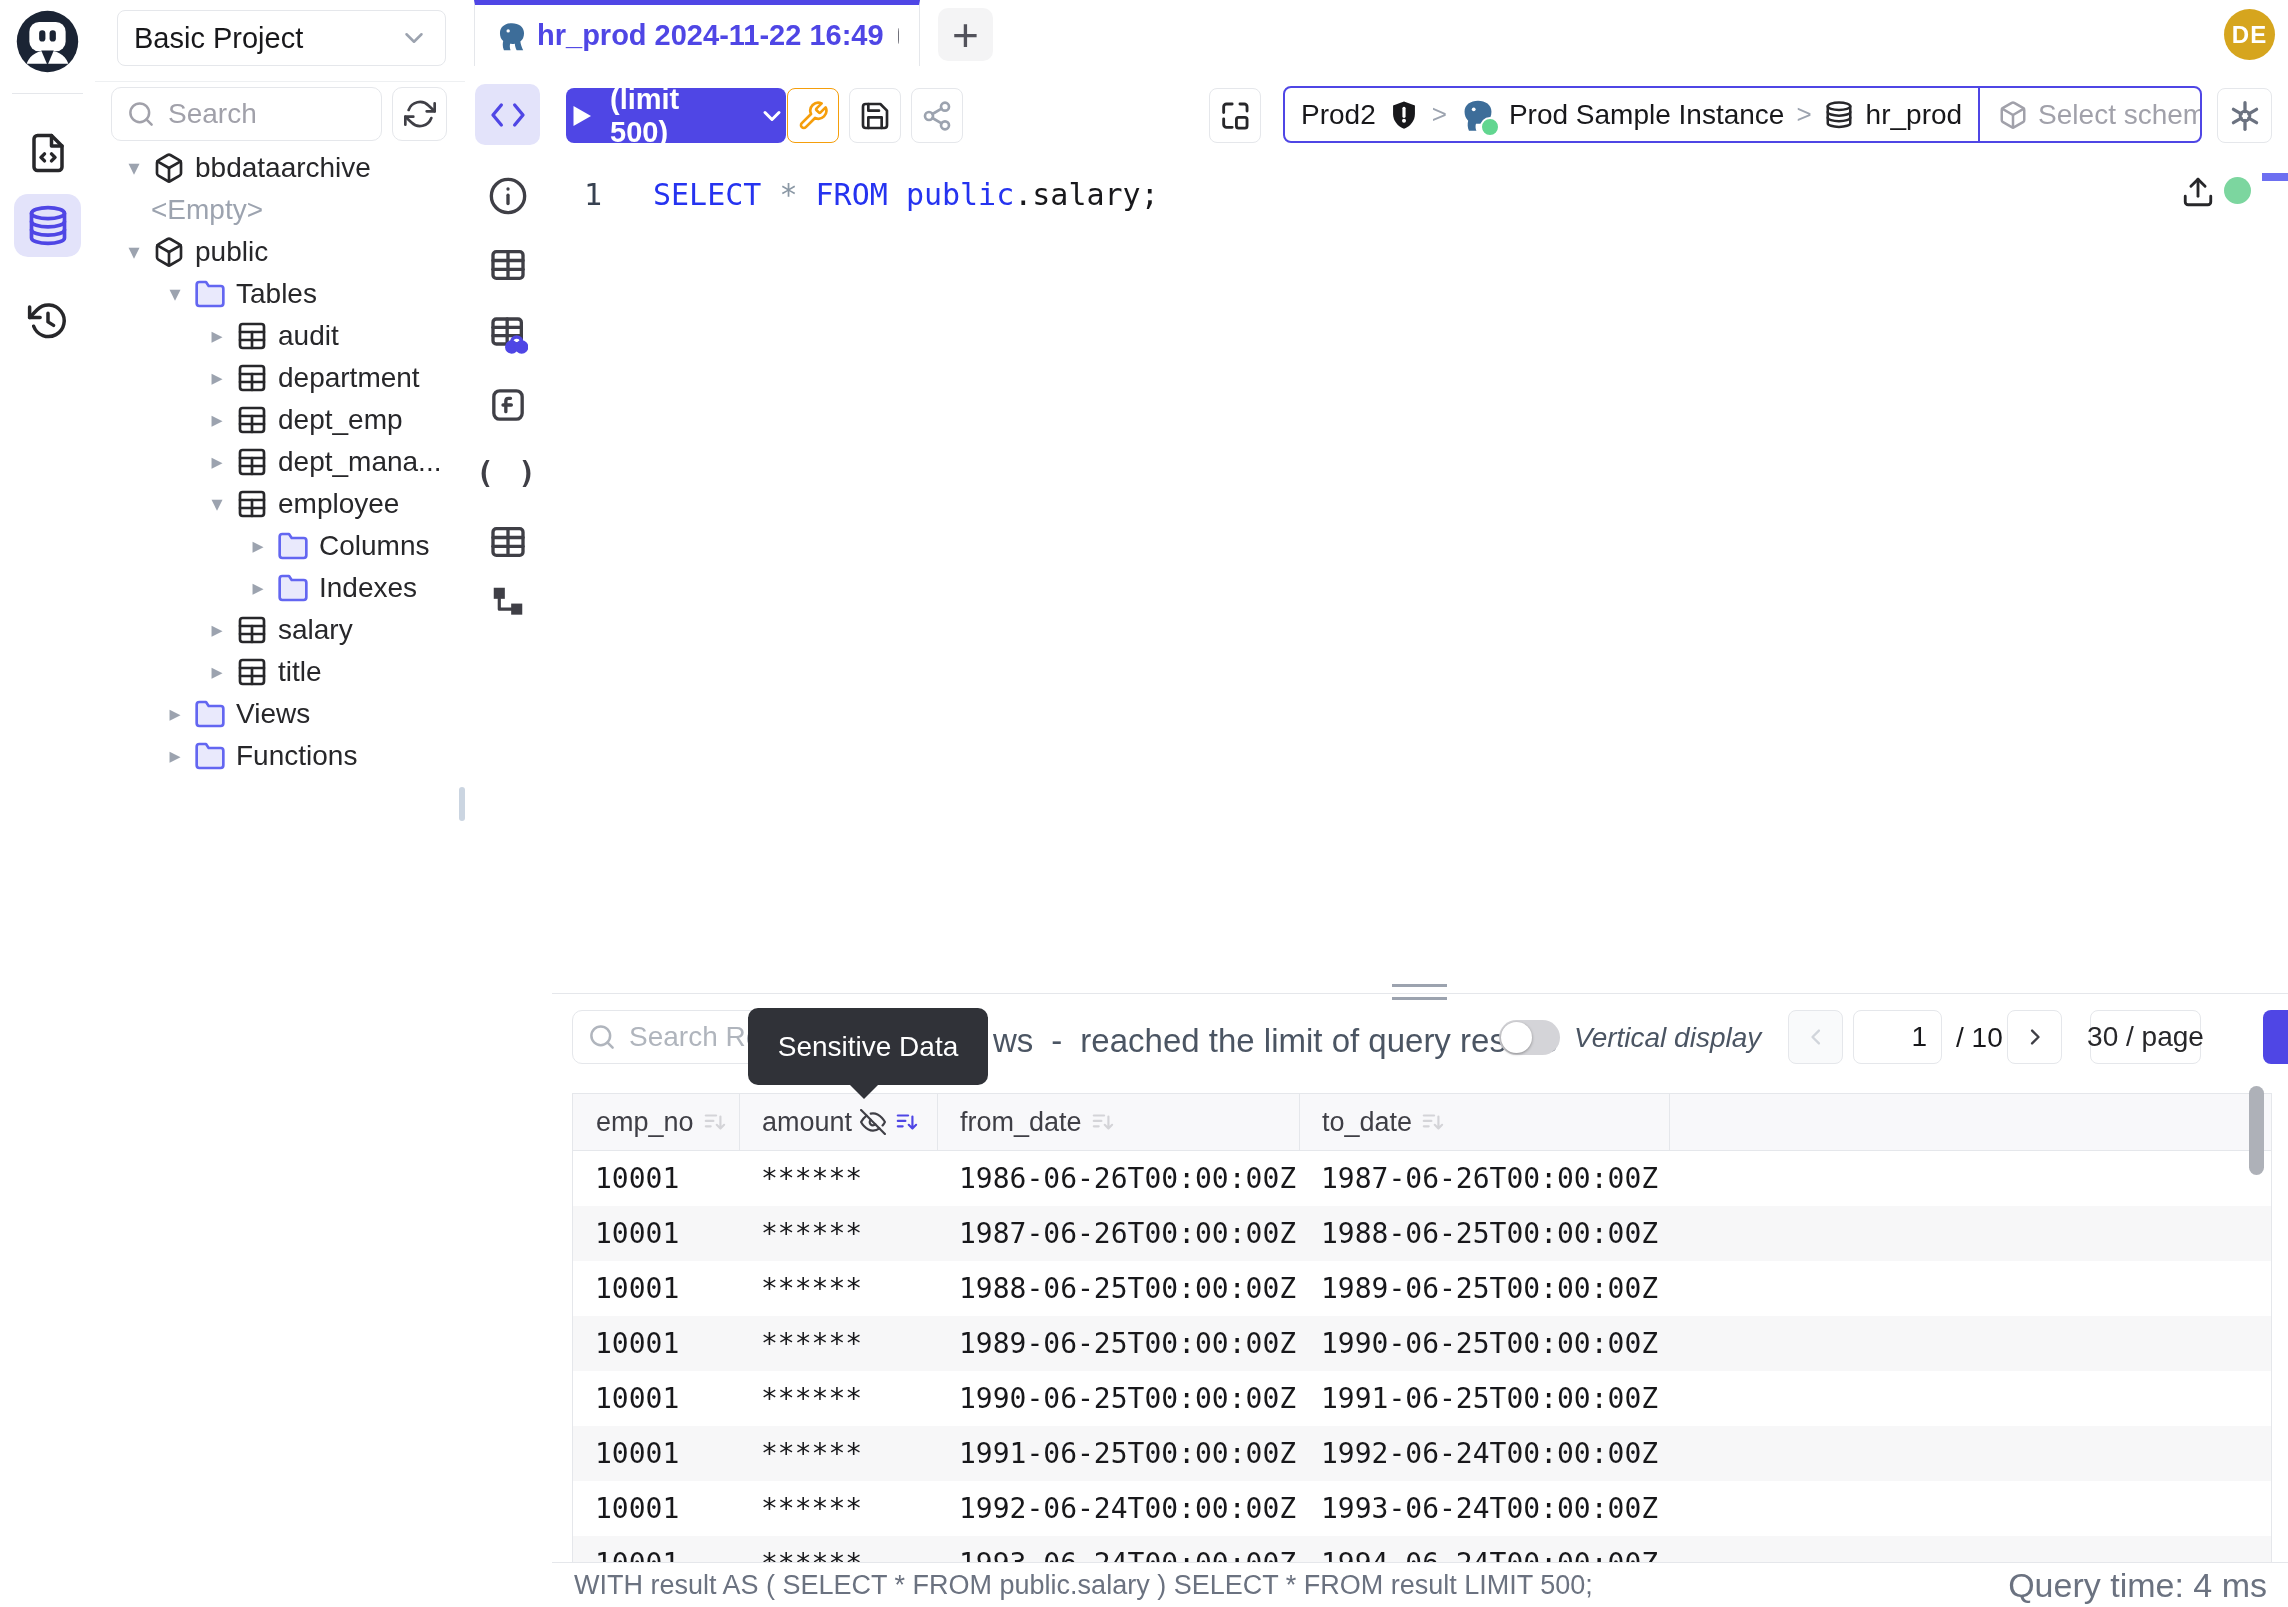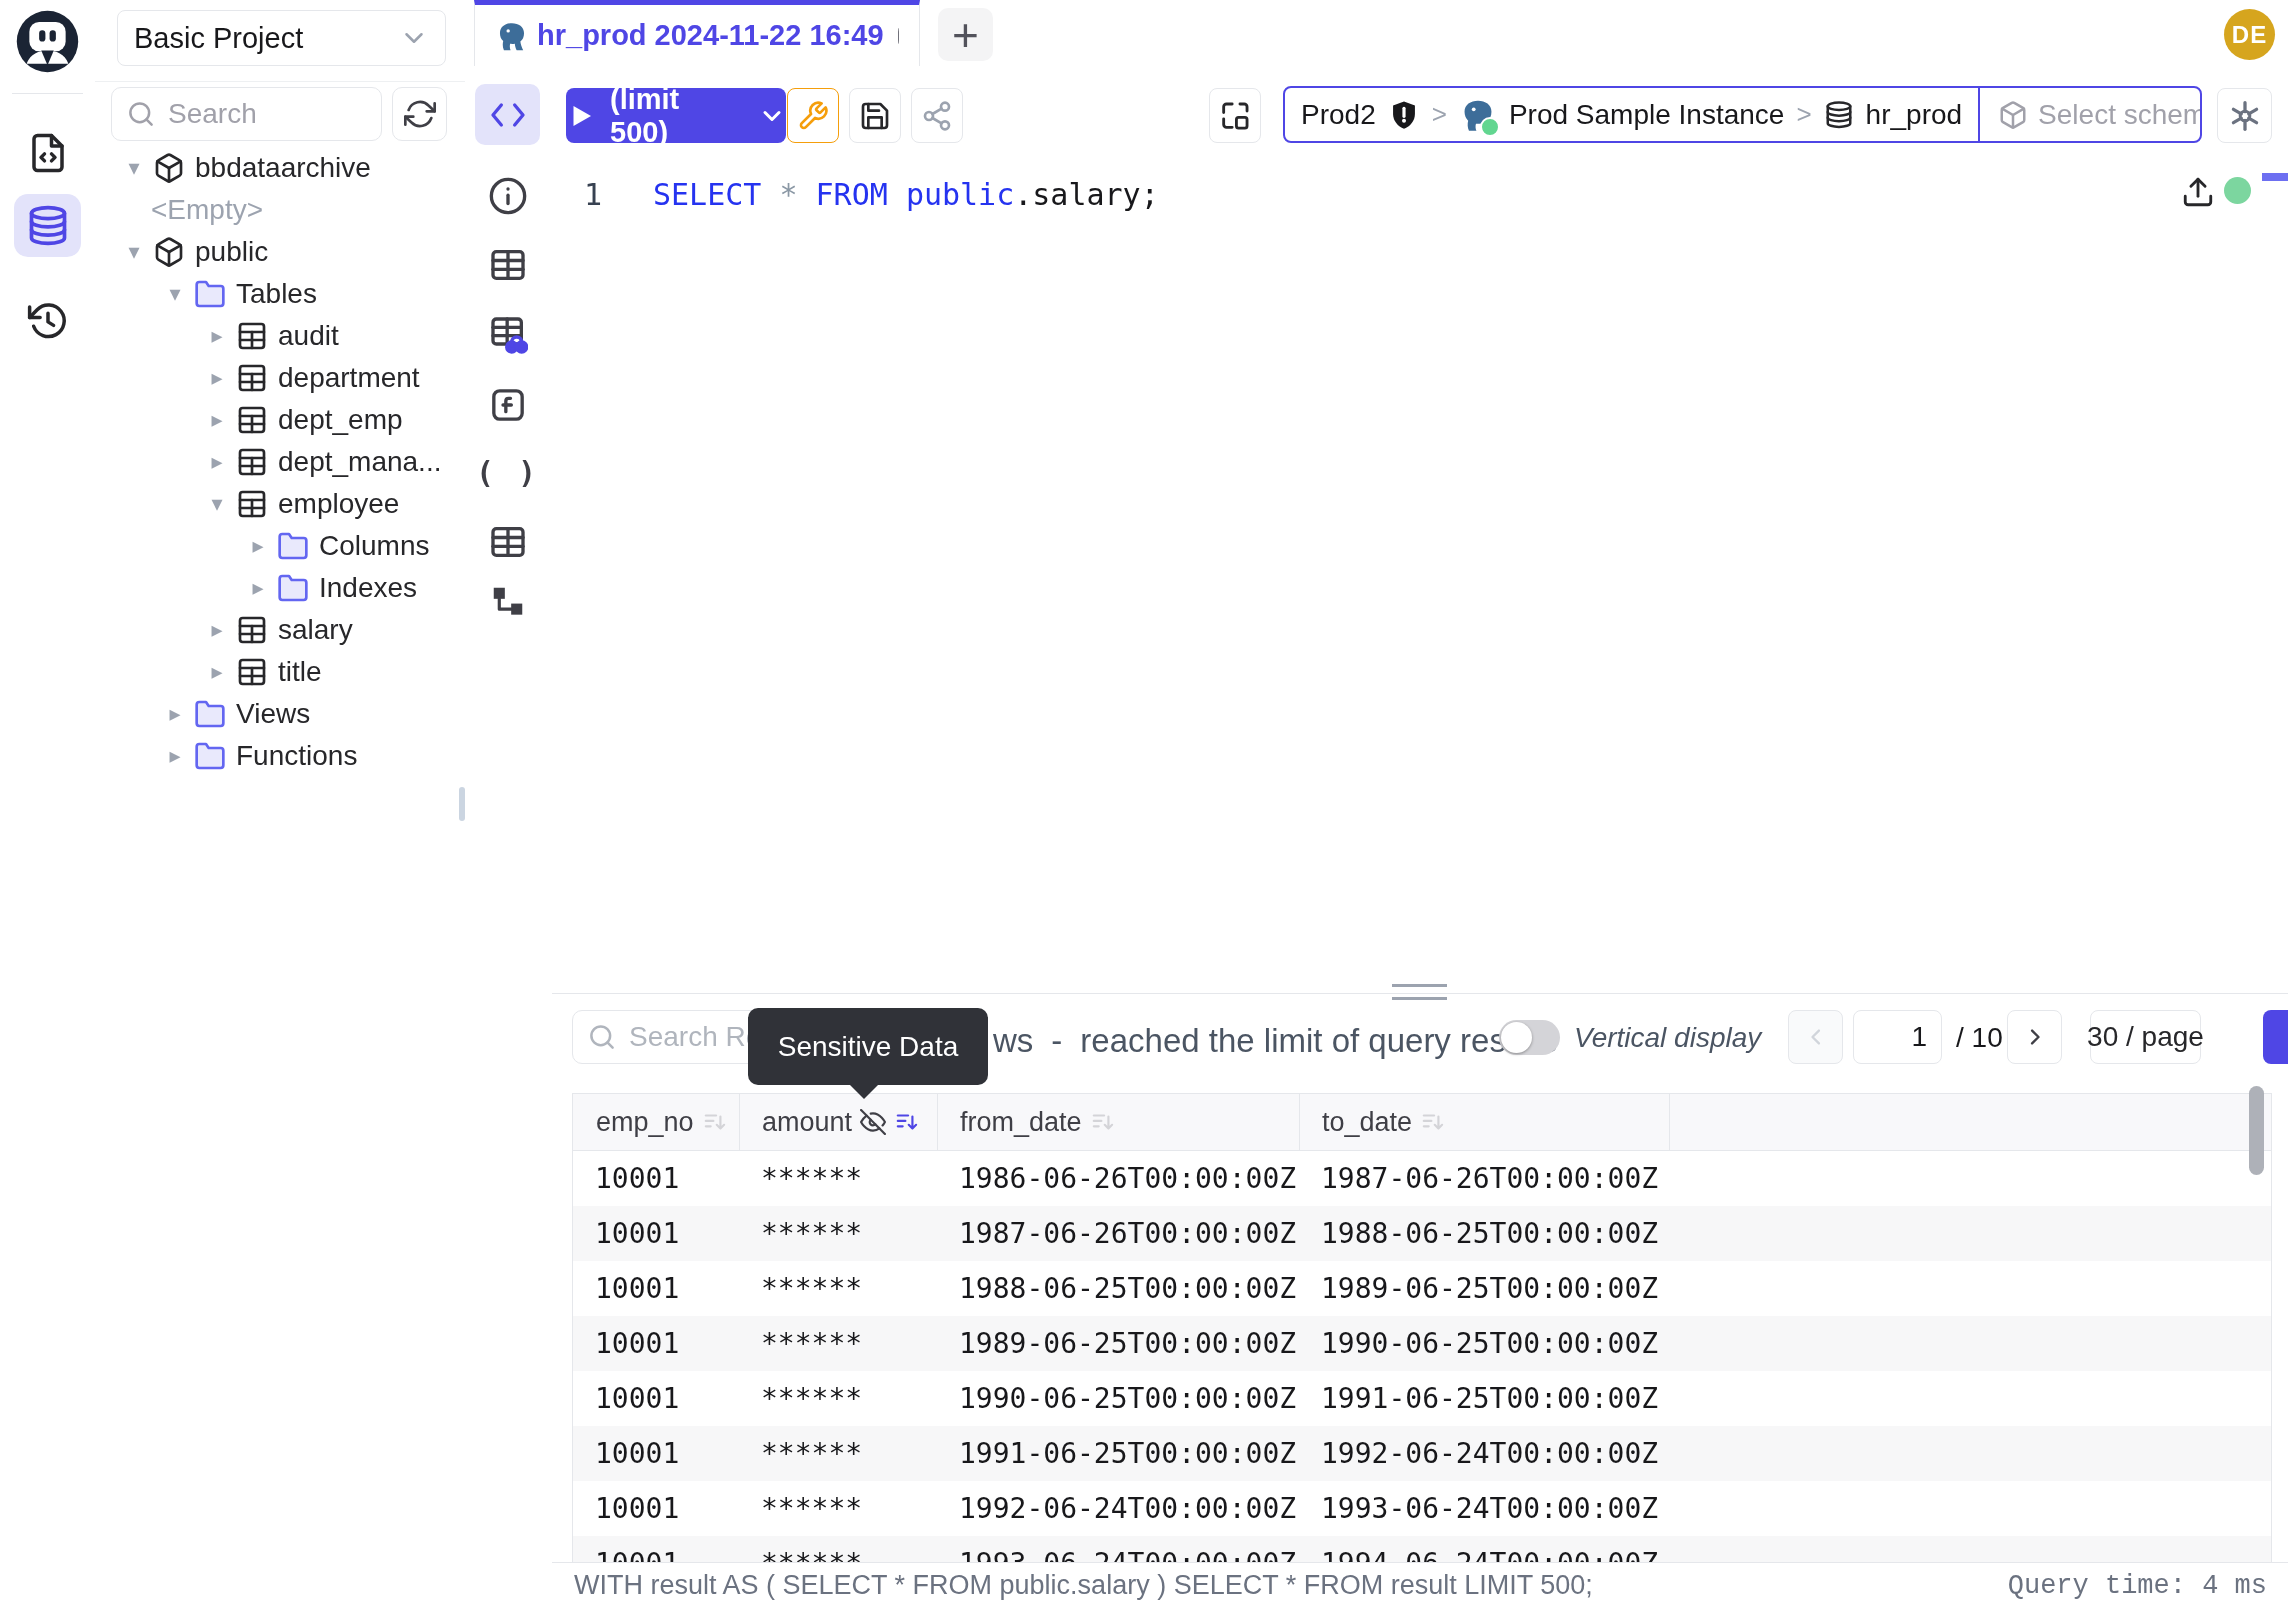--- a/index.html
+++ b/index.html
@@ -116,21 +116,21 @@
 
   
   .tooltip{left:748px;top:1008px;width:240px;height:77px;background:#303238;border-radius:10px;z-index:50;
       color:#fff;font-size:28px;display:flex;align-items:center;justify-content:center;white-space:nowrap;}
   .tooltip:after{content:"";position:absolute;left:101px;bottom:-14px;border:15px solid transparent;border-top-color:#303238;border-bottom:none;}
 
   
   #statusbar{left:552px;top:1562px;width:1737px;height:46px;border-top:1px solid #e5e7eb;background:#fff;
       display:flex;align-items:center;justify-content:space-between;padding:0 22px;box-sizing:border-box;}
   #statusbar .sql{font-size:27px;color:#6b7280;white-space:nowrap;}
-  #statusbar .qtime{font-size:27px;color:#6b7280;white-space:nowrap;font-family:Liberation Mono, monospace;}
+  #statusbar .qtime{font-size:34px;color:#6b7280;white-space:nowrap;}
 </style>
 </head>
 <body>
 
 <div id="app">
 
   <div id="rail" class="abs">
     <span class="logo icon">
         <span>
           <svg width="67" height="67" viewBox="0 0 48 48">

